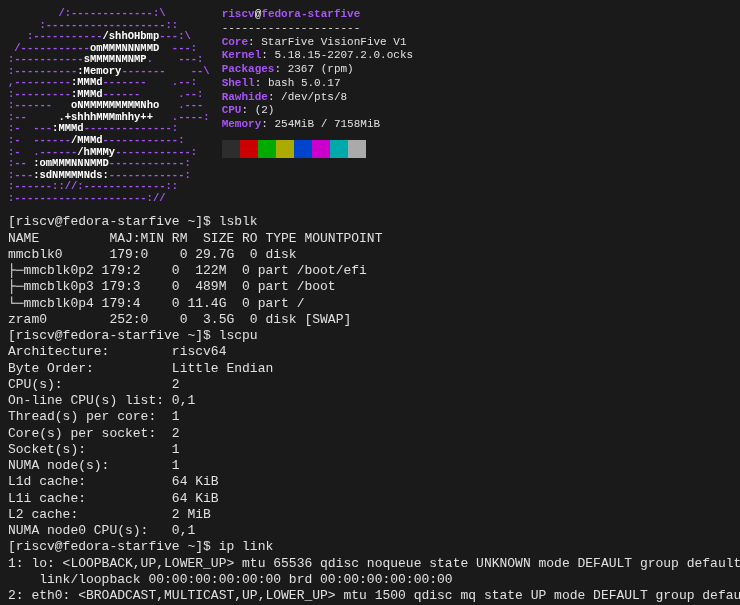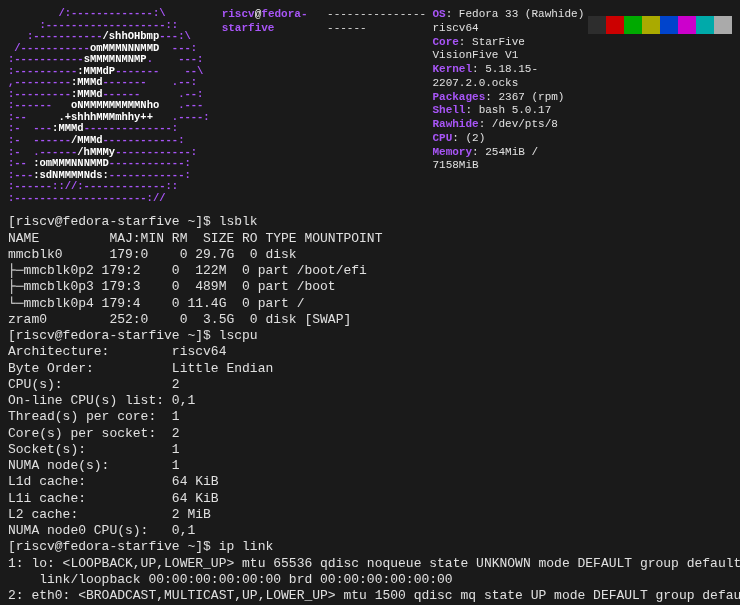--- a/index.html
+++ b/index.html
@@ -22,21 +22,21 @@
     .ascii-art {
       color: #a855f7;
       white-space: pre;
       font-weight: bold;
       font-size: 10.5px;
       line-height: 1.1;
     }
     .ascii-art .white { color: #ffffff; font-weight: bold; margin-top: 32px; }
     .sys-info {
       display: flex;
-      flex-direction: row;
+      flex-direction: column;
     }
     .title-line .user { color: #a855f7; font-weight: bold; }
     .title-line .at { color: #ffffff; }
     .title-line .host { color: #a855f7; font-weight: bold; }
     .dashes { color: #e0e0e0; }
     .info-row .key { color: #a855f7; font-weight: bold; }
     .info-row .sep { color: #e0e0e0; }
     .info-row .val { color: #e0e0e0; }
     .color-blocks {
       display: flex;
@@ -54,39 +54,38 @@
   </style>
 </head>
 <body>
 
 <div class="neofetch">
   <div class="ascii-art" id="ascii-logo"><span>        /:-------------:\</span>
 <span>     :-------------------::</span>
 <span>   :-----------</span><span class="white">/shhOHbmp</span><span>---:\</span>
 <span> /-----------</span><span class="white">omMMMNNNMMD</span><span>  ---:</span>
 <span>:-----------</span><span class="white">sMMMMNMNMP</span><span>.    ---:</span>
-<span>:----------</span><span class="white">:MMMdP</span><span>-------    --\</span>
+<span>:----------</span><span class="white">:Memory</span><span>-------    --\</span>
 <span>,---------</span><span class="white">:MMMd</span><span>-------    .--:</span>
 <span>:---------</span><span class="white">:MMMd</span><span>------      .--:</span>
 <span>:------   </span><span class="white">oNMMMMMMMMMNho</span><span>   .---</span>
 <span>:--     </span><span class="white">.+shhhMMMmhhy++</span><span>   .----:</span>
 <span>:-  ---</span><span class="white">:MMMd</span><span>--------------:</span>
 <span>:-  ------</span><span class="white">/MMMd</span><span>------------:</span>
 <span>:-  .------</span><span class="white">/hMMMy</span><span>------------:</span>
 <span>:-- </span><span class="white">:omMMMNNNMMD</span><span>------------:</span>
 <span>:---</span><span class="white">:sdNMMMMNds:</span><span>------------:</span>
 <span>:------:://:-------------::</span>
 <span>:---------------------://</span></div>
   <div class="sys-info">
     <div class="title-line">
       <span class="user">riscv</span><span class="at">@</span><span class="host">fedora-starfive</span>
     </div>
     <div class="dashes">---------------------</div>
     <div id="info-rows">
-        <div class="info-row"><span class="key">OS</span><span class="sep">: </span><span class="val">Fedora 33 (Rawhide) riscv64</span></div>
         <div class="info-row"><span class="key">Core</span><span class="sep">: </span><span class="val">StarFive VisionFive V1</span></div>
         <div class="info-row"><span class="key">Kernel</span><span class="sep">: </span><span class="val">5.18.15-2207.2.0.ocks</span></div>
         <div class="info-row"><span class="key">Packages</span><span class="sep">: </span><span class="val">2367 (rpm)</span></div>
         <div class="info-row"><span class="key">Shell</span><span class="sep">: </span><span class="val">bash 5.0.17</span></div>
         <div class="info-row"><span class="key">Rawhide</span><span class="sep">: </span><span class="val">/dev/pts/8</span></div>
         <div class="info-row"><span class="key">CPU</span><span class="sep">: </span><span class="val">(2)</span></div>
         <div class="info-row"><span class="key">Memory</span><span class="sep">: </span><span class="val">254MiB / 7158MiB</span></div>
       </div>
     <div class="color-blocks" id="color-blocks">
         <div class="color-block" style="background: rgb(45, 45, 45);"></div>

